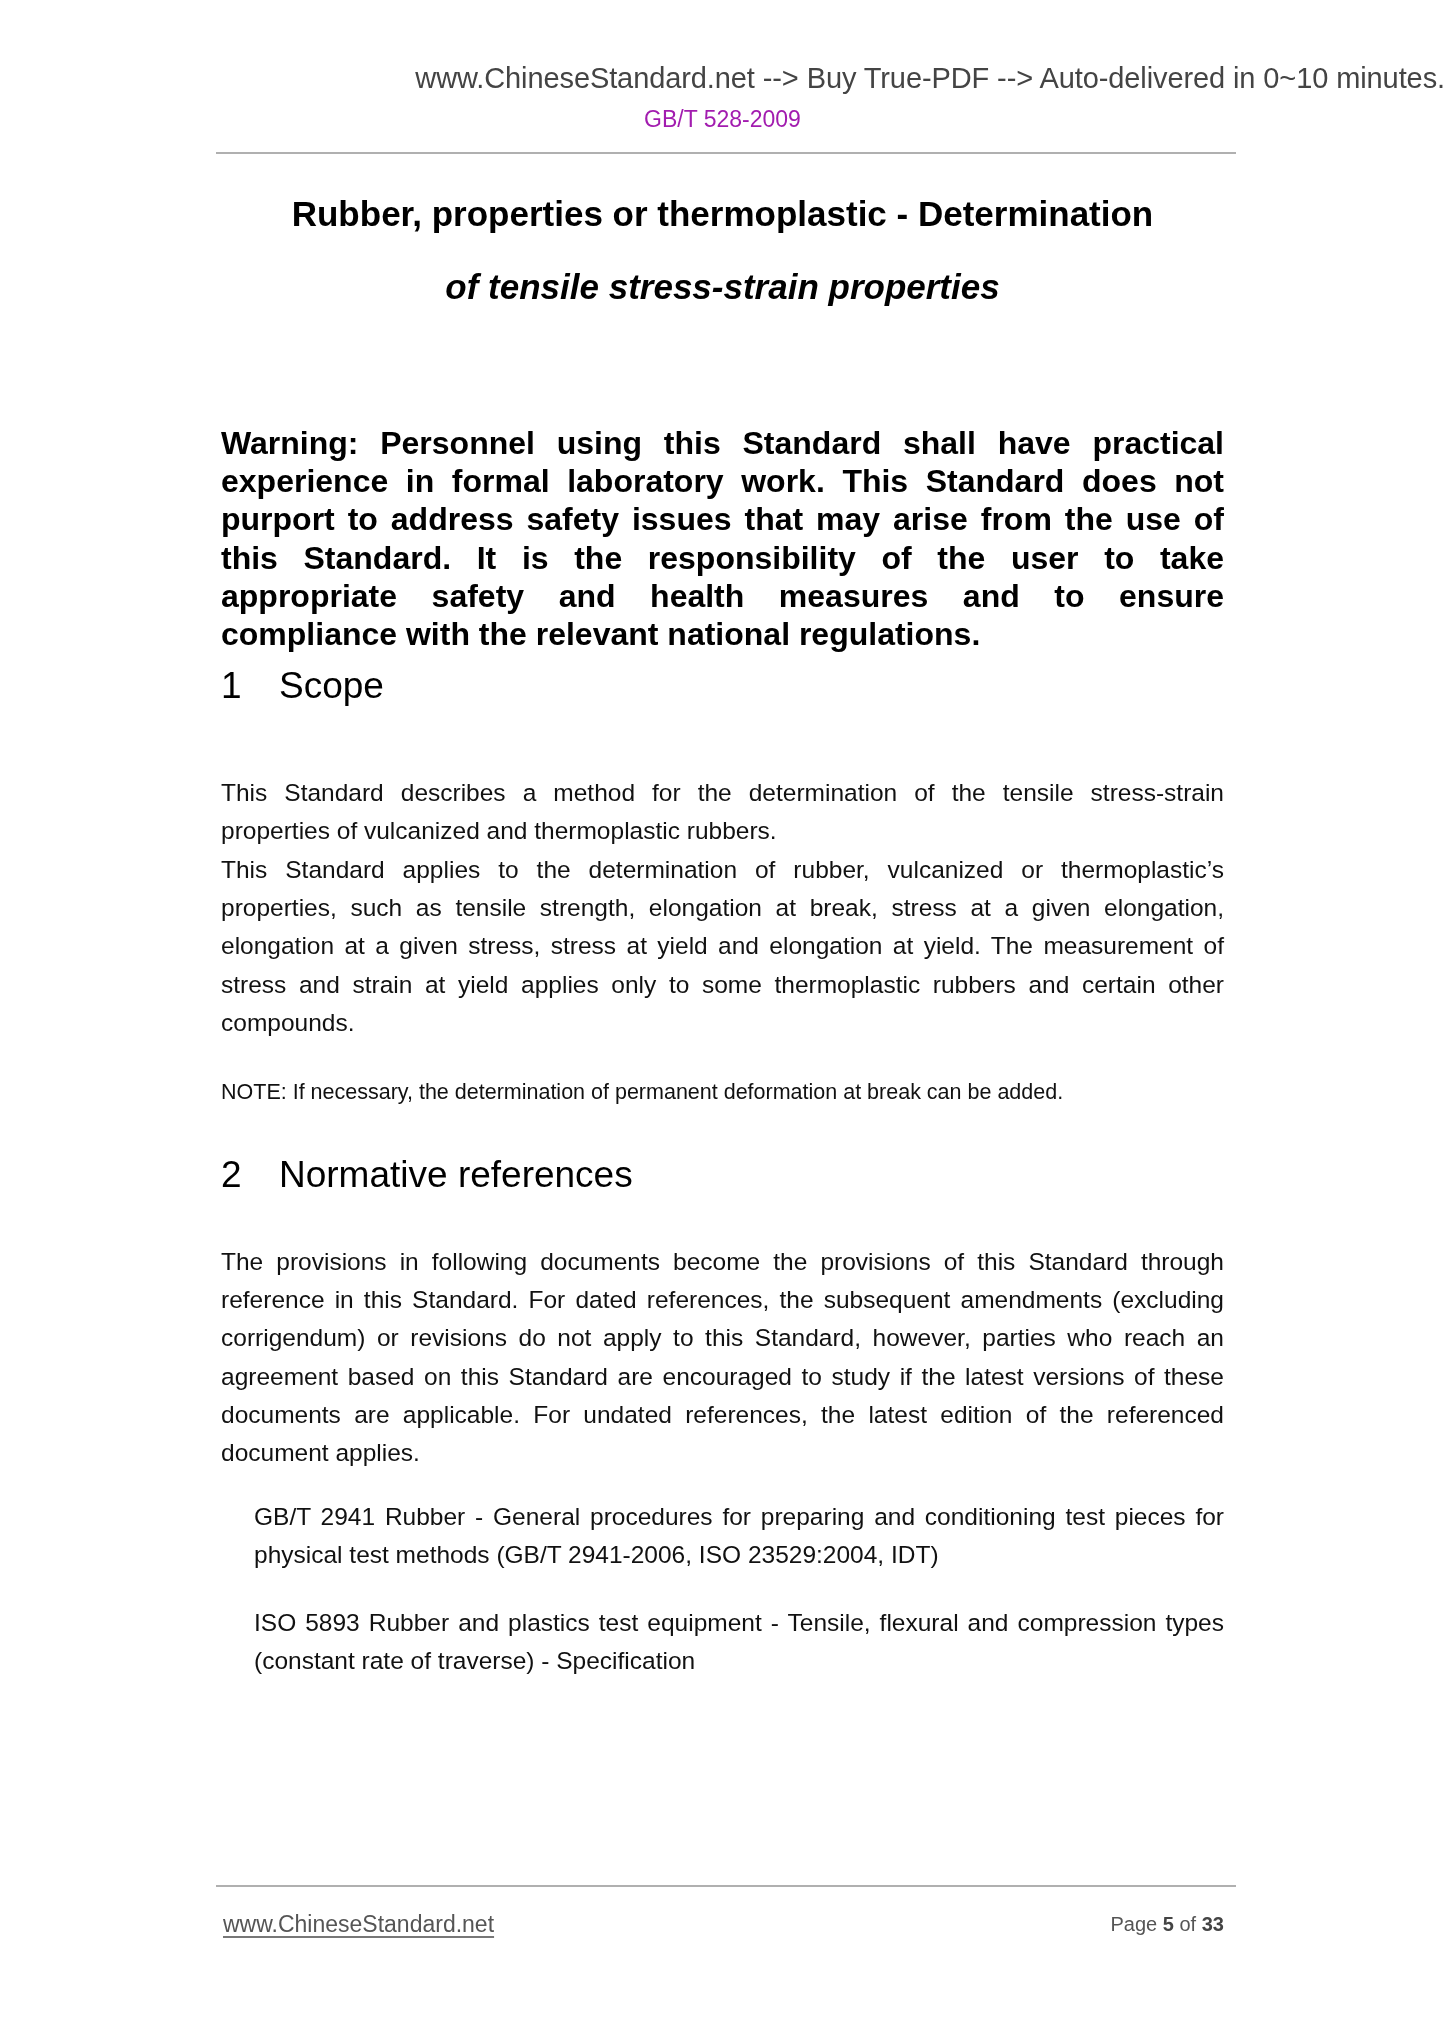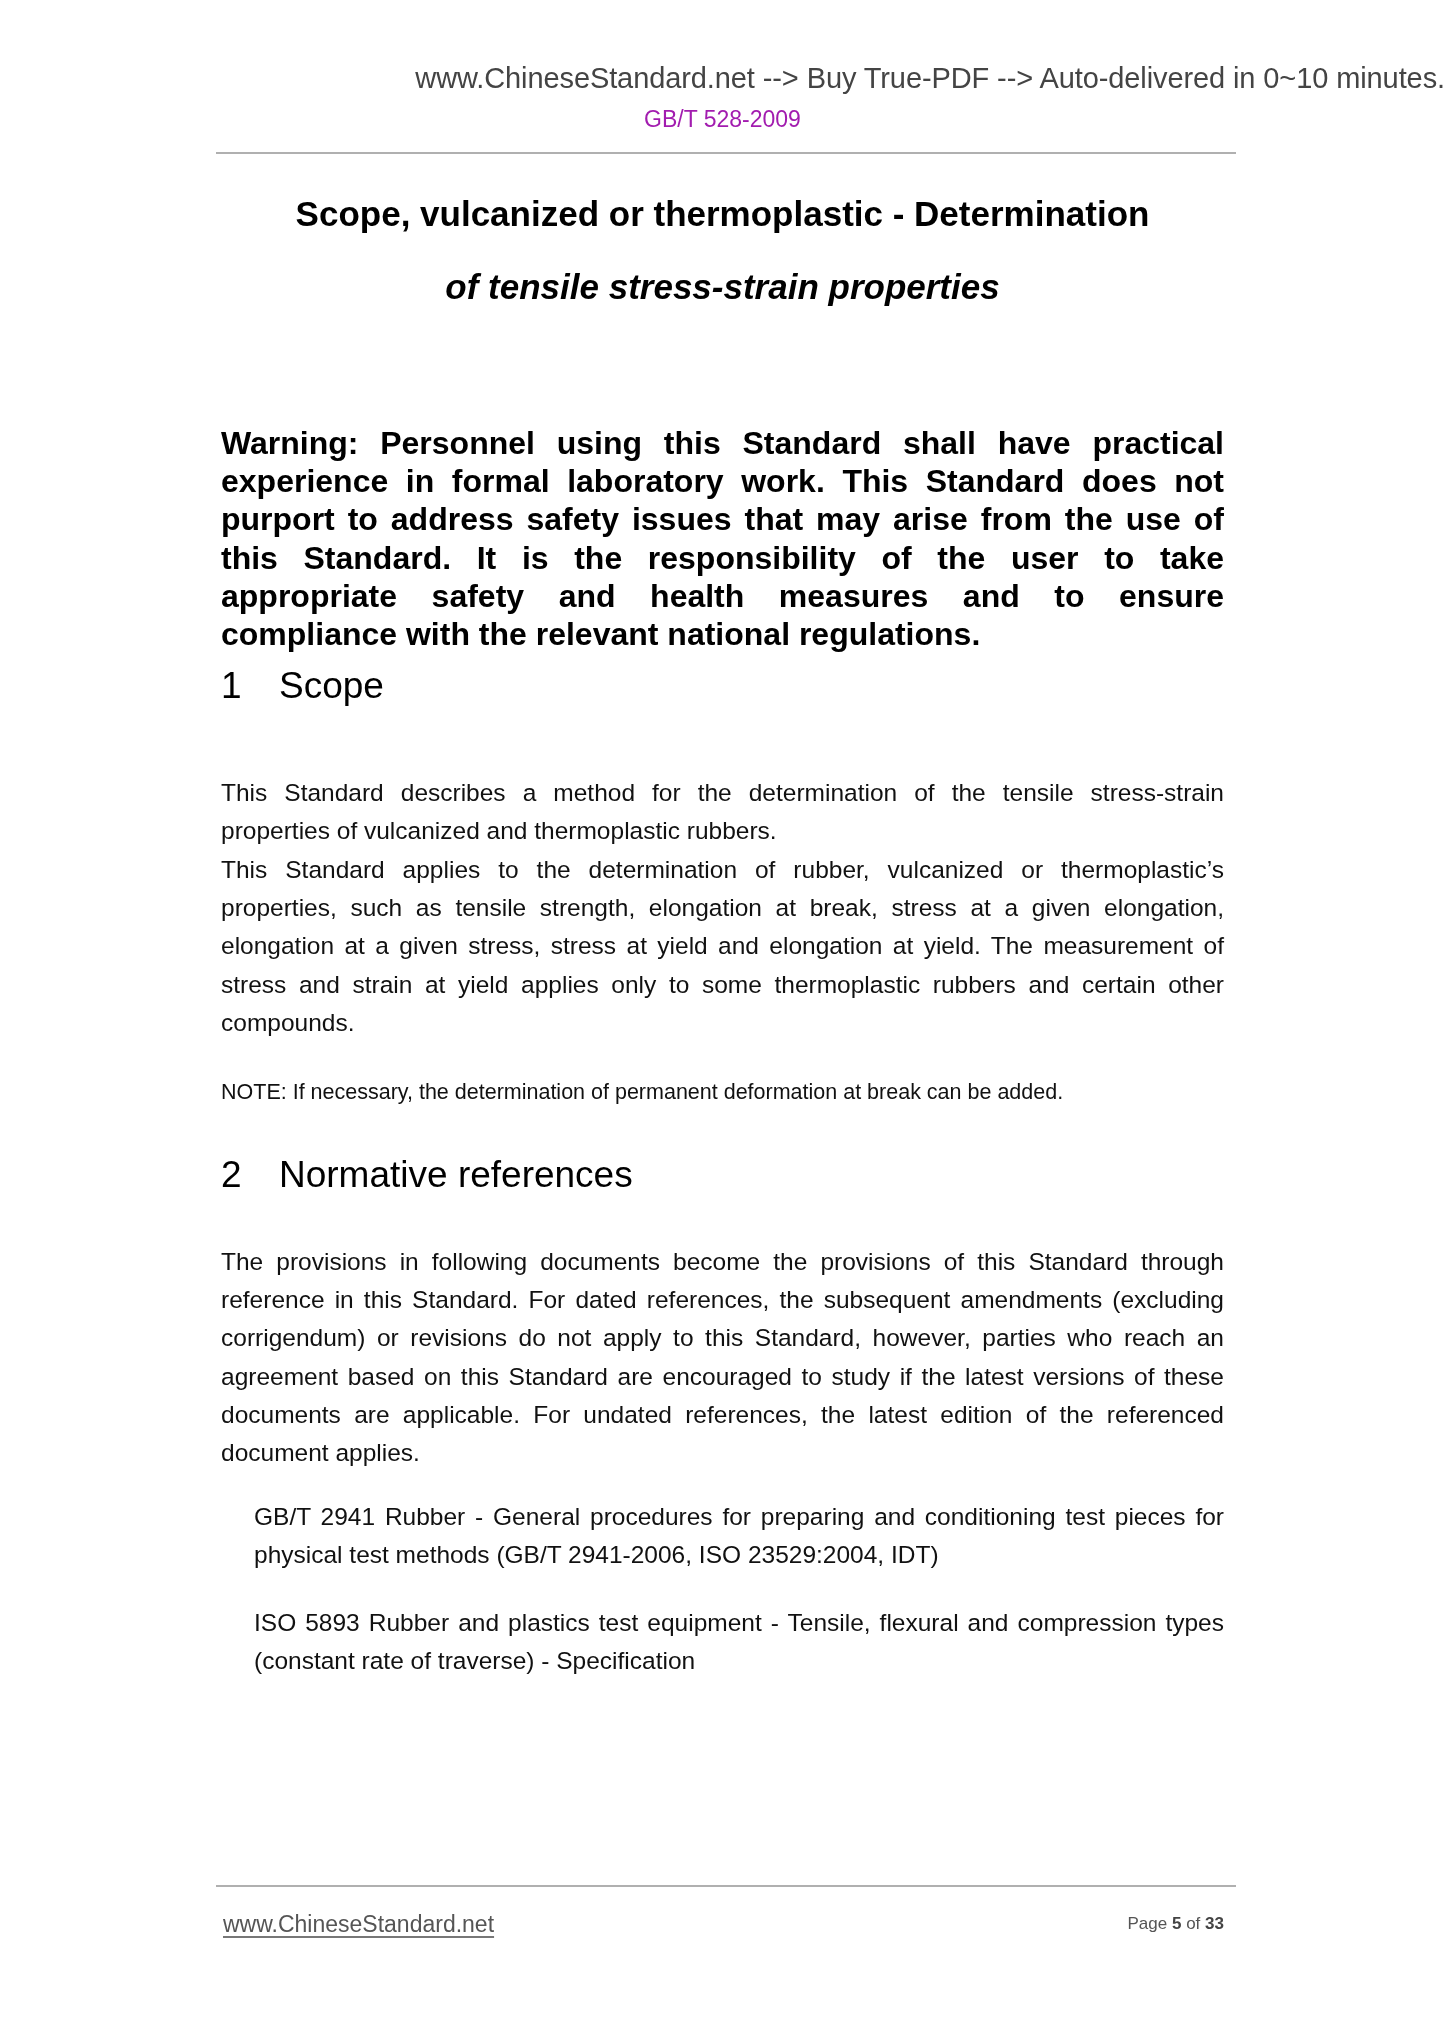--- a/index.html
+++ b/index.html
@@ -10,31 +10,31 @@
   .rule { left: 216px; width: 1020px; height: 2px; background: #b0b0b0; }
   .title { left: 0; width: 1445px; text-align: center; font-weight: bold; font-size: 35px; color: #000; line-height: 44px; }
   .block { left: 221px; width: 1003px; }
   .warn { top: 424px; font-weight: bold; font-size: 32px; line-height: 38.2px; text-align: justify; color: #000; }
   .h1 { font-size: 37px; line-height: 46px; color: #000; white-space: pre; }
   .h1 .num { display: inline-block; width: 58px; }
   .para { font-size: 24.5px; line-height: 38.2px; text-align: justify; color: #111; margin: 0; }
   .note { font-size: 21.5px; line-height: 30px; color: #111; }
   .ref { left: 254px; width: 970px; font-size: 24.5px; line-height: 38.2px; text-align: justify; color: #111; }
   .foot-link { left: 223px; top: 1910px; font-size: 23px; line-height: 28px; color: #555; text-decoration: underline; text-decoration-color: #777; text-underline-offset: 4px; text-decoration-thickness: 2px; }
-  .foot-page { left: 1072px; width: 152px; top: 1910px; font-size: 17px; line-height: 28px; color: #555; text-align: right; }
+  .foot-page { left: 1072px; width: 152px; top: 1910px; font-size: 20px; line-height: 28px; color: #555; text-align: right; }
   .foot-page b { color: #444; }
 </style>
 </head>
 <body>
 
 <div class="abs hdr-top">www.ChineseStandard.net --&gt; Buy True-PDF --&gt; Auto-delivered in 0~10 minutes.</div>
 <div class="abs hdr-std">GB/T 528-2009</div>
 <div class="abs rule" style="top:152px;"></div>
 
-<div class="abs title" style="top:192px;">Scope, vulcanized or thermoplastic - Determination</div>
+<div class="abs title" style="top:192px;">Rubber, properties or thermoplastic - Determination</div>
 <div class="abs title" style="top:265px;font-style:italic;">of tensile stress-strain properties</div>
 
 <div class="abs block warn">Warning: Personnel using this Standard shall have practical experience in formal laboratory work. This Standard does not purport to address safety issues that may arise from the use of this Standard. It is the responsibility of the user to take appropriate safety and health measures and to ensure compliance with the relevant national regulations.</div>
 
 <div class="abs block h1" style="top:656px;margin-top:7px;"><span class="num">1</span><span>Scope</span></div>
 
 <p class="abs block para" style="top:774px;">This Standard describes a method for the determination of the tensile stress-strain properties of vulcanized and thermoplastic rubbers.</p>
 <p class="abs block para" style="top:851px;">This Standard applies to the determination of rubber, vulcanized or thermoplastic’s properties, such as tensile strength, elongation at break, stress at a given elongation, elongation at a given stress, stress at yield and elongation at yield. The measurement of stress and strain at yield applies only to some thermoplastic rubbers and certain other compounds.</p>
 <div class="abs block note" style="top:1077px;">NOTE: If necessary, the determination of permanent deformation at break can be added.</div>
 

